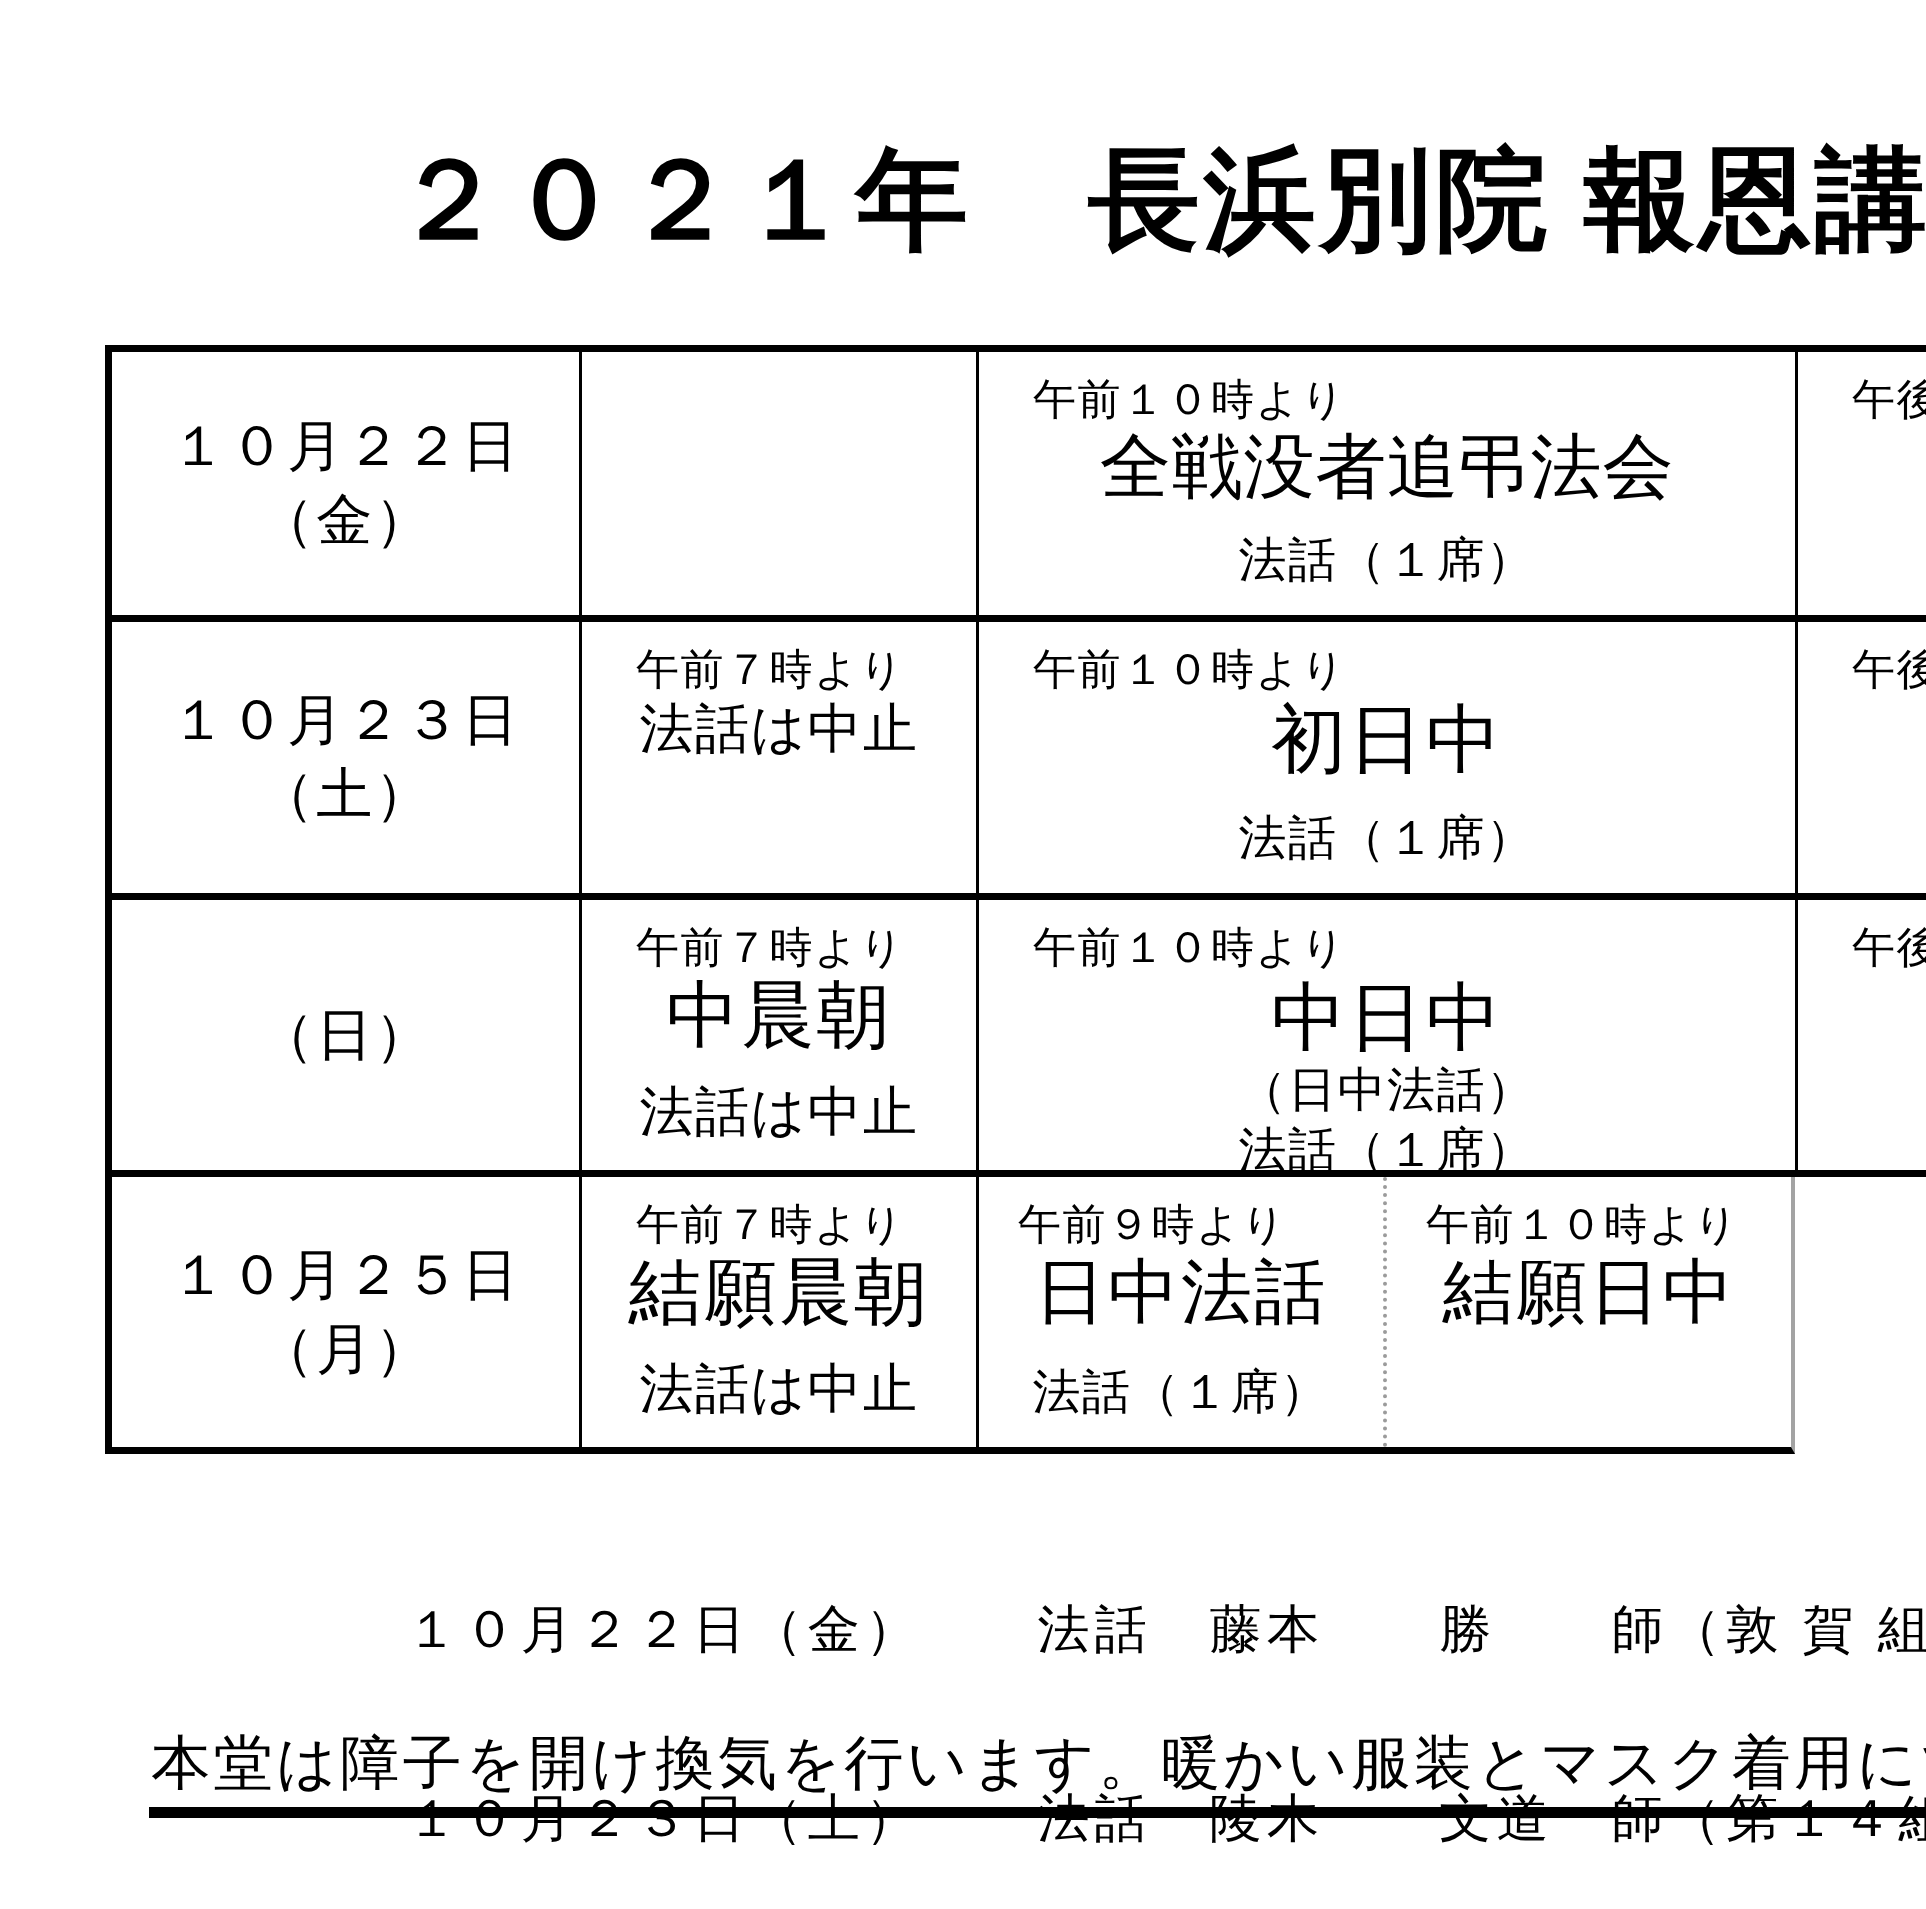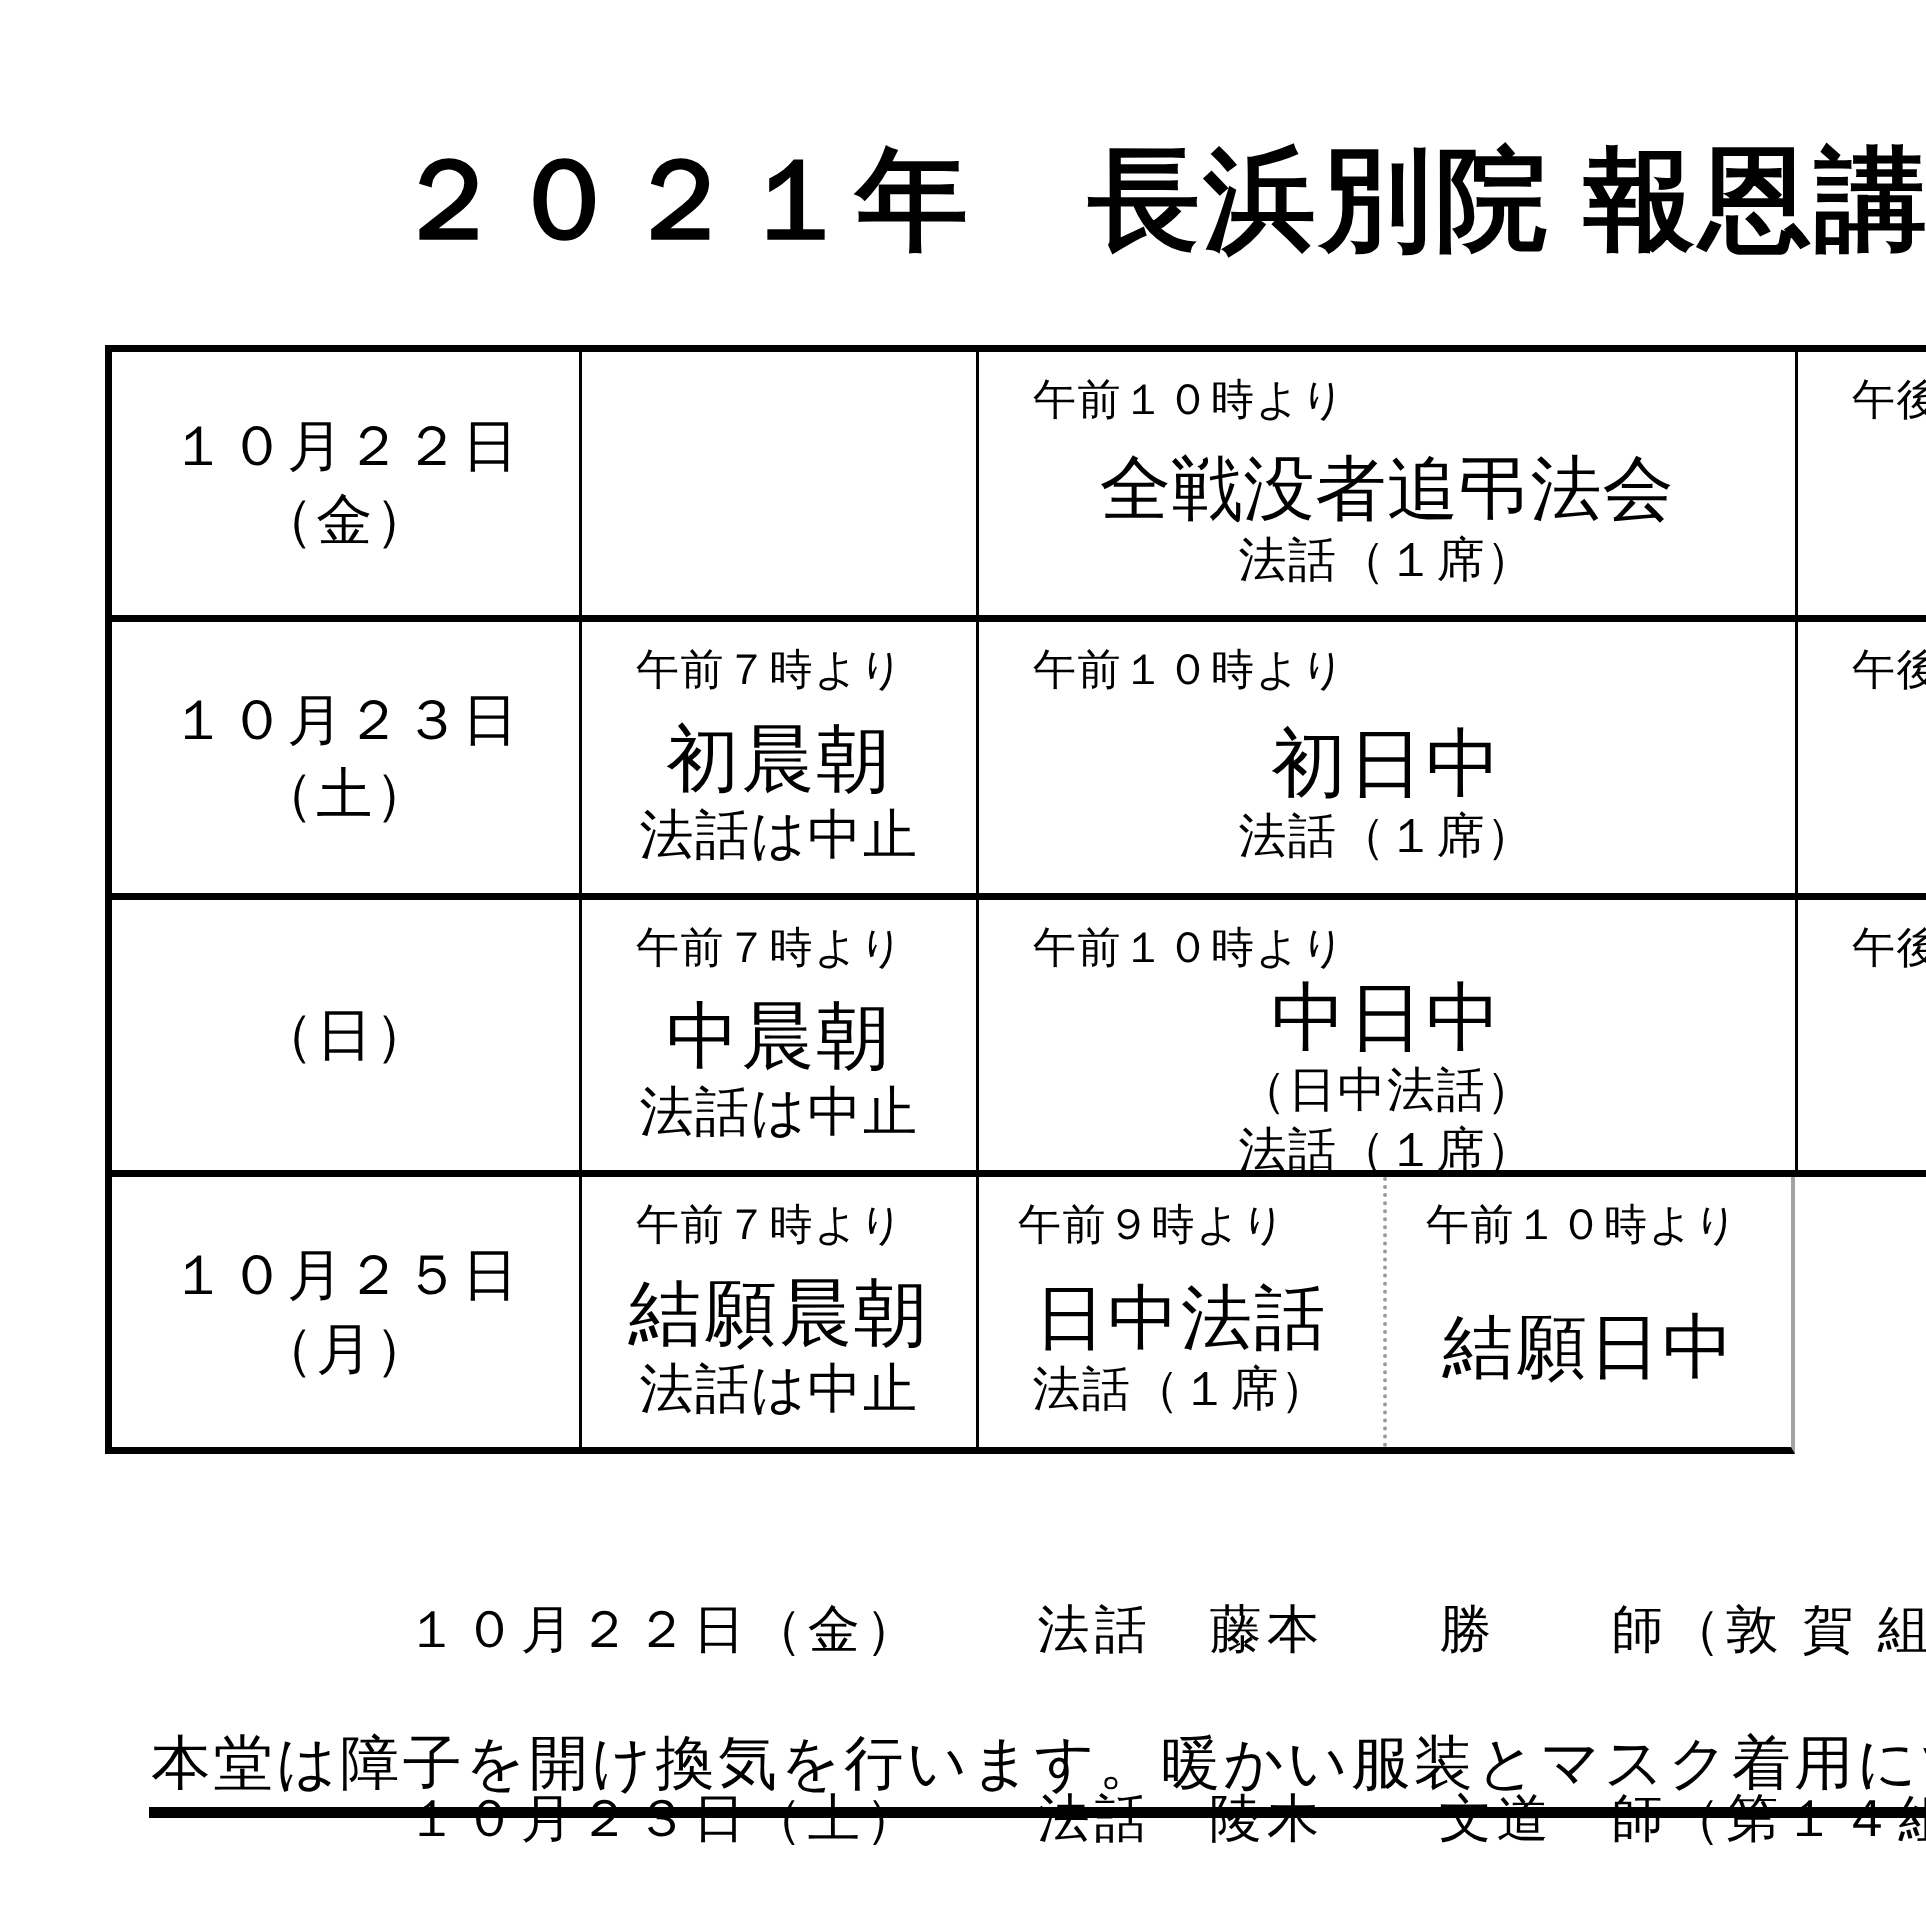--- a/index.html
+++ b/index.html
@@ -71,24 +71,24 @@
     font-size: 43px;
     letter-spacing: 1.5px;
     padding: 19px 0 0 54px;
     white-space: pre;
     flex: 0 0 auto;
   }
   .body {
     flex: 1 1 auto;
     display: flex;
     flex-direction: column;
-    justify-content: center;
+    justify-content: space-between;
     align-items: center;
     gap: 5.4px;
-    padding-bottom: 6px;
+    padding-bottom: 28px;
   }
   .main {
     font-size: 75px;
     letter-spacing: 2.3px;
     line-height: 1.08;
     white-space: pre;
   }
   .main.w8 { font-size: 71px; letter-spacing: 0.8px; }
   .main.sm { font-size: 73px; }
   .main.r4 { font-size: 71px; }
@@ -163,21 +163,20 @@
       </div>
     </div>
 
     <div class="cell datecell col1">
       <div class="date-line">１０月２３日</div>
       <div class="date-line">（土）</div>
     </div>
     <div class="cell col2">
       <div class="time">午前７時より</div>
       <div class="body">
-        <div class="main sm">初晨朝</div>
         <div class="sub mid">法話は中止</div>
       </div>
     </div>
     <div class="cell col3">
       <div class="time">午前１０時より</div>
       <div class="body">
         <div class="main">初日中</div>
         <div class="sub">法話（１席）</div>
       </div>
     </div>

